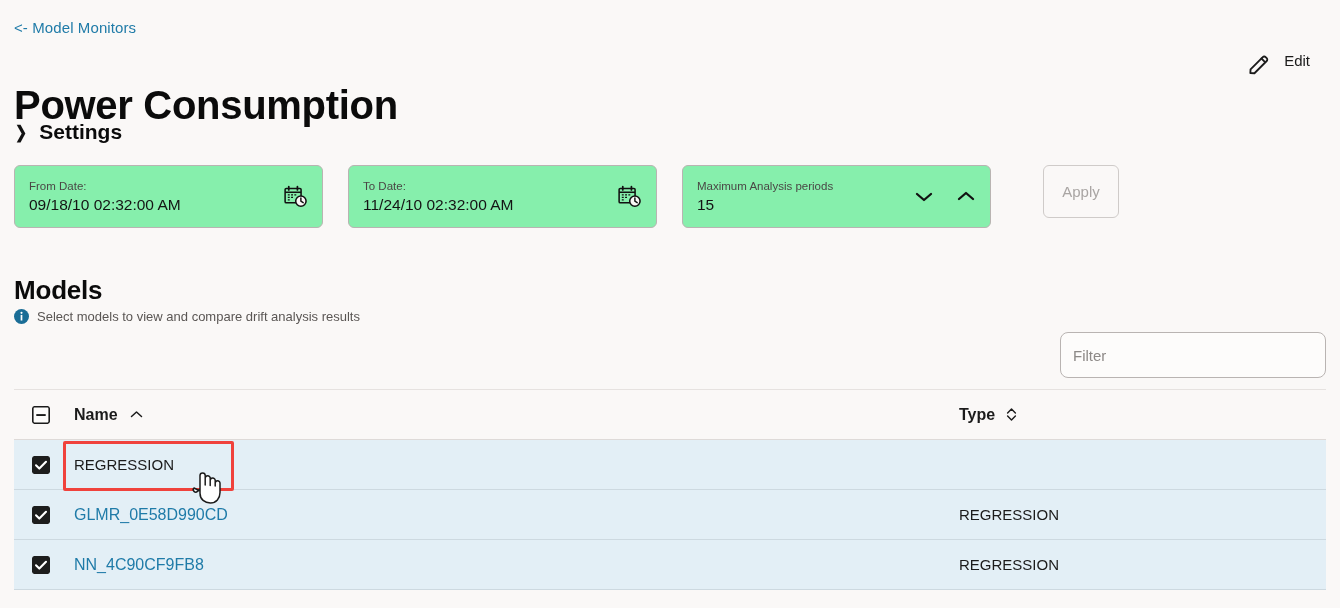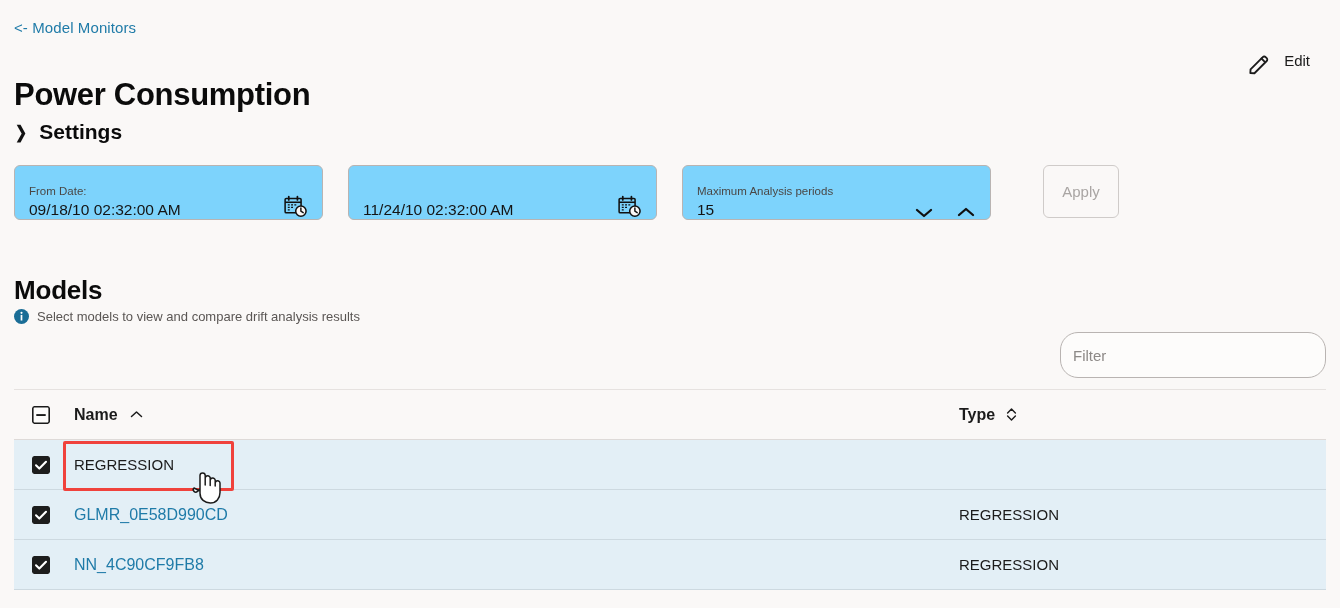--- a/index.html
+++ b/index.html
@@ -16,21 +16,21 @@
   
   .breadcrumb {
     position:absolute; left:14px; top:19px;
     font-size:15px; color:#1f7ba8; cursor:pointer;
     letter-spacing:.1px;
   }
 
   
   .page-title {
     position:absolute; left:14px; top:58px;
-    font-size:31px; font-weight:bold; letter-spacing:-0.3px;
+    font-size:40px; font-weight:bold; letter-spacing:-0.3px;
     color:#0b0b0b; line-height:1;
   }
 
   
   .edit-btn {
     position:absolute; right:30px; top:52px;
     display:flex; align-items:flex-start; gap:12px;
     cursor:pointer;
   }
   .edit-btn .label { font-size:15px; color:#1b1b1b; }
@@ -48,25 +48,25 @@
   }
   .settings-label { font-size:21px; font-weight:bold; color:#0b0b0b; }
 
   
   .filters {
     position:absolute; left:14px; top:165px;
     display:flex; align-items:flex-start; gap:25px;
   }
   .field {
     position:relative;
-    height:55px;
+    height:63px;
     border:1px solid #b9b4b2;
     border-radius:6px;
-    background:#7dd3fc;
-    display:flex; align-items:flex-end;
+    background:#86efac;
+    display:flex; align-items:center;
     padding:0 14px;
   }
   .field.from { width:309px; }
   .field.to   { width:309px; }
   .field.num  { width:309px; }
   .field-text { display:flex; flex-direction:column; justify-content:center; flex:1; }
   .field-label { font-size:11.5px; color:#4a4745; line-height:1.25; }
   .field-value { font-size:15.5px; color:#141414; line-height:1.25; margin-top:1px; }
   .field-icon { margin-left:auto; display:flex; align-items:center; }
   .cal { width:25px; height:25px; display:block; }
@@ -94,21 +94,21 @@
   }
   .info-icon { width:15px; height:15px; display:block; }
   .hint-text { font-size:13px; color:#5a5654; }
 
   
   .filter-wrap {
     position:absolute; right:14px; top:332px;
   }
   .filter-input {
     width:266px; height:46px;
-    border:1px solid #b9b4b2; border-radius:18px;
+    border:1px solid #b9b4b2; border-radius:8px;
     background:#fdfcfb;
     padding:0 12px;
     font-size:15px; font-family:inherit; color:#1b1b1b;
     outline:none;
   }
   .filter-input::placeholder { color:#8d8987; }
 
   
   .table {
     position:absolute; left:14px; top:389px;
@@ -203,20 +203,21 @@
         <path d="M6 2.6 V6.2 M15 2.6 V6.2" stroke-linecap="round" stroke-width="1.8"></path>
         <path d="M5 11.2 h2 M8.4 11.2 h2 M11.8 11.2 h2 M5 13.8 h2 M8.4 13.8 h2 M5 16.4 h2" stroke-width="1.3"></path>
         <circle cx="18.6" cy="17.8" r="5.4" fill="#faf8f7" stroke="#111" stroke-width="1.6"></circle>
         <path d="M18.6 14.6 V17.9 L21 19.4" stroke-linecap="round" stroke-width="1.5"></path>
       </svg>
     </div>
   </div>
 
   <div class="field to">
     <div class="field-text">
+      <span class="field-label">To Date:</span>
       <span class="field-value">11/24/10 02:32:00 AM</span>
     </div>
     <div class="field-icon">
       <svg class="cal" viewBox="0 0 26 26" fill="none" stroke="#111" stroke-width="1.6">
         <rect x="2.2" y="4.6" width="16.6" height="15" rx="1.2"></rect>
         <path d="M2.2 8.6 H18.8" stroke-width="1.6"></path>
         <path d="M6 2.6 V6.2 M15 2.6 V6.2" stroke-linecap="round" stroke-width="1.8"></path>
         <path d="M5 11.2 h2 M8.4 11.2 h2 M11.8 11.2 h2 M5 13.8 h2 M8.4 13.8 h2 M5 16.4 h2" stroke-width="1.3"></path>
         <circle cx="18.6" cy="17.8" r="5.4" fill="#faf8f7" stroke="#111" stroke-width="1.6"></circle>
         <path d="M18.6 14.6 V17.9 L21 19.4" stroke-linecap="round" stroke-width="1.5"></path>

